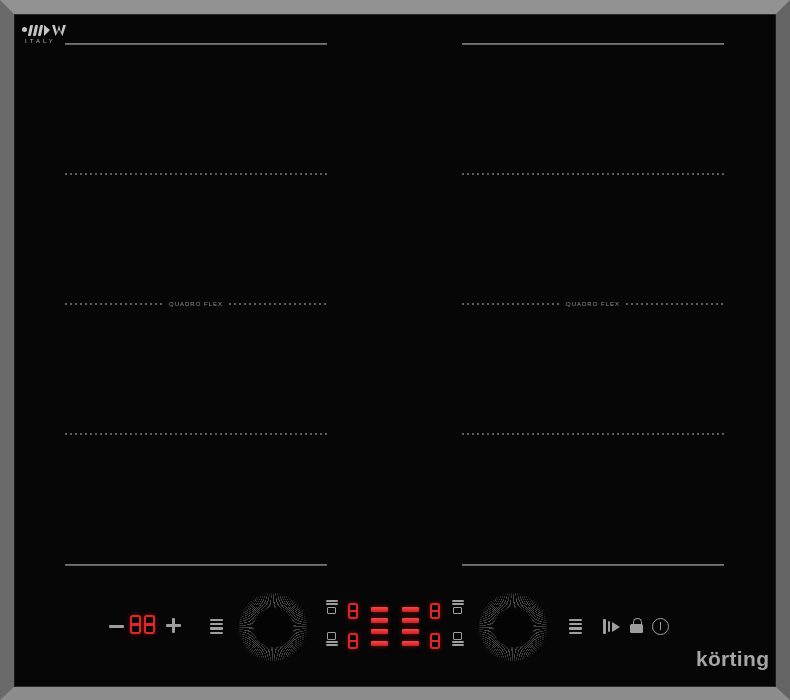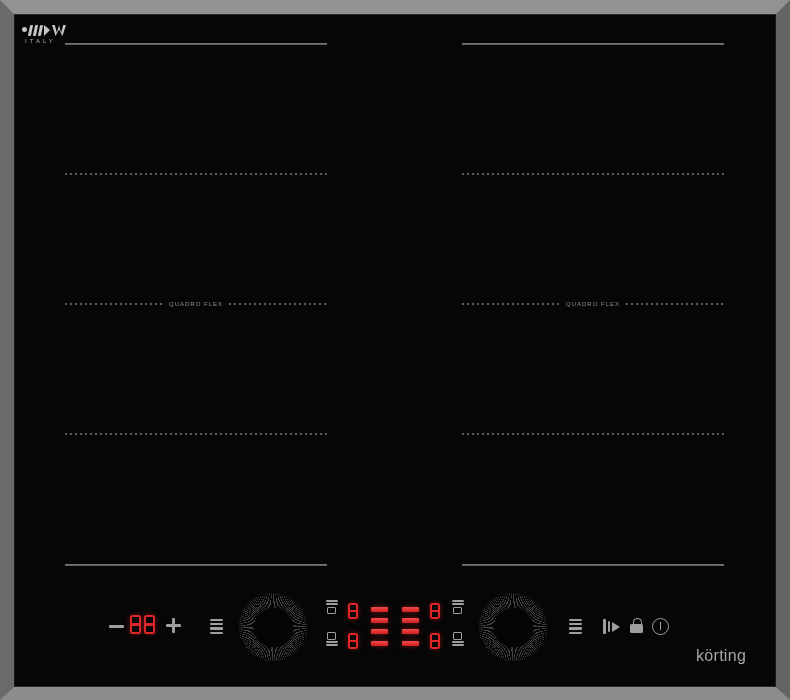--- a/index.html
+++ b/index.html
@@ -32,21 +32,21 @@
   
   .brandmark { position:absolute; left:8px; top:9px; width:58px; color:#bdbdbd; }
   .bm-row { display:flex; align-items:flex-end; gap:2px; height:13px; }
   .bm-dot { width:5px; height:5px; border-radius:50%; background:#c4c4c4; margin-bottom:4px; }
   .bm-bar { width:3px; height:11px; background:#c4c4c4; transform:skewX(-12deg); border-radius:1px; }
   .bm-tri { width:0; height:0; border-left:6px solid #c4c4c4; border-top:5px solid transparent; border-bottom:6px solid transparent; margin-bottom:0; }
   .bm-w { width:14px; height:11px; background:#c4c4c4; clip-path:polygon(0 0,20% 0,35% 70%,50% 0,65% 70%,80% 0,100% 0,75% 100%,50% 40%,25% 100%); }
   .bm-country { font-size:6px; letter-spacing:3px; color:#b3b3b3; margin-top:2px; padding-left:3px; }
 
   
-  .logo { position:absolute; left:682px; top:633px; font-size:16px; font-weight:400; color:#a6a6a6; letter-spacing:0.3px; }
+  .logo { position:absolute; left:682px; top:633px; font-size:21px; font-weight:700; color:#a6a6a6; letter-spacing:0.3px; }
 
   
   :root { --red:#e02527; --gray:#9e9e9e; }
   .d8 { border:2.6px solid var(--red); border-radius:2.5px; position:relative; box-shadow:0 0 5px rgba(230,30,30,.45); }
   .d8::after { content:""; position:absolute; left:-1px; right:-1px; top:50%; height:2.6px; margin-top:-1.3px; background:var(--red); }
   .d8.small { width:11px; height:19px; }
   .d8.mid { width:10px; height:16px; }
   .disp88 { position:absolute; left:116px; top:601px; display:flex; gap:3px; }
   .ledbar { position:absolute; width:17px; height:4.5px; background:linear-gradient(#f24a4a,#cf1f1f); border-radius:1px; box-shadow:0 0 5px rgba(230,40,40,.5); }
 

